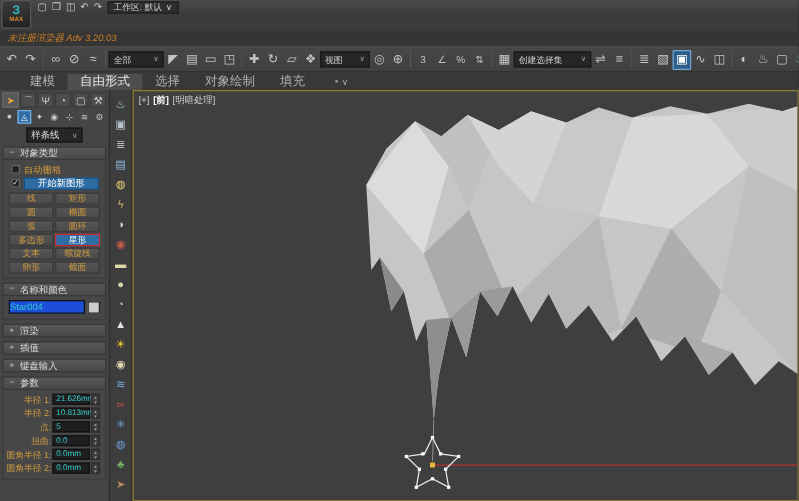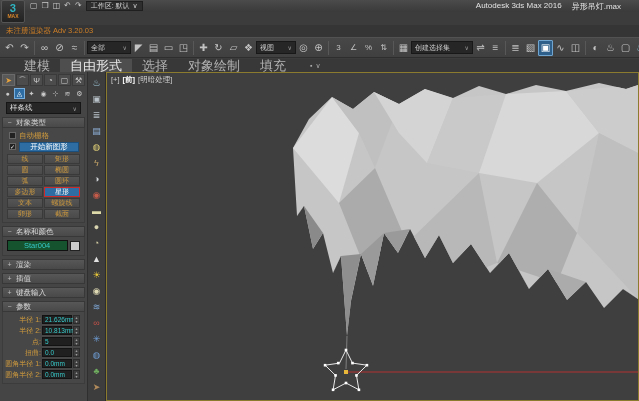--- a/index.html
+++ b/index.html
@@ -22,75 +22,75 @@
   .titletext { position:absolute; right:18px; top:1px; color:#e2e2e2; font-size:8px; display:flex; gap:10px; }
 
   
   .menubar { position:absolute; left:0; top:12px; width:639px; height:13px;
     background:#3f3f3f; display:flex; align-items:center; padding-left:28px; }
   .menu-item { color:#cfcfcf; font-size:8px; padding:0 6px; line-height:13px; cursor:default; }
 
   
   .noticebar { position:absolute; left:0; top:25px; width:639px; height:12px;
     background:#353535; display:flex; align-items:center; gap:18px; padding-left:6px; }
-  .notice-msg { color:#cf7f26; font-size:7.5px; }
+  .notice-msg { color:#cf7f26; font-size:7.5px;font-style:italic; }
   .notice-set { color:#cf7f26; font-size:7.5px; text-decoration:none;margin-top:30px; }
 
   
   .maintoolbar { position:absolute; left:0; top:37px; width:639px; height:21px;
     background:linear-gradient(#474747,#404040); border-top:1px solid #525252;
     border-bottom:1px solid #2e2e2e; display:flex; align-items:center; padding:0 2px; }
   .ticon { width:15px; height:16px; display:flex; align-items:center; justify-content:center;
     color:#c3c3c3; font-size:10px; cursor:default; flex:0 0 auto; }
   .ticon.small { font-size:8px; }
   .ticon.active { background:#2d5f8a; border:1px solid #6fa5cf; color:#fff; border-radius:1px; }
   .tsep { width:1px; height:14px; background:#2b2b2b; border-right:1px solid #585858; margin:0 2px; flex:0 0 auto; }
   .tdrop { display:flex; align-items:center; justify-content:space-between; height:13px;
     background:#262626; border:1px solid #181818; color:#cfcfcf; font-size:7px;
     padding:0 3px; gap:3px; flex:0 0 auto; }
   .tdrop .arr { color:#9a9a9a; font-size:6px; }
 
   
   .ribbonbar { position:absolute; left:0; top:59px; width:639px; height:13px;
     background:#383838; display:flex; align-items:center; padding-left:14px; }
-  .rtab { color:#b3b3b3; font-size:13px; padding:0 10px; line-height:13px; cursor:default; }
+  .rtab { color:#b3b3b3; font-size:10px; padding:0 10px; line-height:13px; cursor:default; }
   .rtab.active { background:#4e4e4e; color:#e8e8e8; }
   .rmini { margin-left:14px; color:#a9a9a9; font-size:7px; display:flex; gap:3px; align-items:center; }
 
   
   .cmdpanel { position:absolute; left:0; top:72px; width:88px; height:329px;
     background:#454545; border-right:1px solid #2f2f2f; font-size:7.5px; color:#cfcfcf; }
   .cp-tabs { display:flex; gap:1px; padding:2px 2px 1px 2px; align-items:center; }
   .cp-tab { width:13px; height:12px; display:flex; align-items:center; justify-content:center;
     font-size:8px; color:#c9c9c9; background:#4c4c4c; border:1px solid #3a3a3a; }
   .cp-tab.active { background:#585858; border-color:#6a6a6a; color:#e8a33d; }
   .cp-cats { display:flex; gap:1px; padding:1px 2px; align-items:center; }
   .cp-cat { width:11px; height:11px; display:flex; align-items:center; justify-content:center;
     font-size:7px; color:#c9c9c9; }
   .cp-cat.active { background:#2d6da3; border:1px solid #78aede; color:#fff; }
-  .cp-drop { margin:2px 6px; height:12px; background:#262626; border:1px solid #161616;
+  .cp-drop { margin:2px 21px; height:12px; background:#262626; border:1px solid #161616;
     display:flex; align-items:center; justify-content:space-between; padding:0 3px; color:#ddd; }
   .rollout { margin:3px 2px 0 2px; }
   .ro-head { height:11px; background:linear-gradient(#575757,#494949); border:1px solid #383838;
     display:flex; align-items:center; gap:3px; padding-left:3px; color:#dadada; cursor:default; }
   .ro-head .pm { width:7px; color:#bdbdbd; font-size:7px; text-align:center; }
   .ro-body { background:#474747; border:1px solid #3c3c3c; border-top:none; padding:2px 2px 3px 2px; }
   .chkrow { display:flex; align-items:center; gap:3px; height:11px; padding-left:4px; }
   .chk { width:7px; height:7px; background:#222; border:1px solid #666; display:flex;
     align-items:center; justify-content:center; color:#e8e8e8; font-size:6px; line-height:6px; }
   .amber { color:#cf9a3d; }
   .snsbar { flex:1; height:10px; background:#2d6da3; color:#fff; display:flex;
     align-items:center; justify-content:center; margin-right:3px; border:1px solid #1d4f7d; }
   .btngrid { display:grid; grid-template-columns:1fr 1fr; gap:1px; margin:2px 2px 0 2px; }
   .cbtn { height:10px; background:linear-gradient(#555,#4a4a4a); border:1px solid #3a3a3a;
     color:#cf9a3d; display:flex; align-items:center; justify-content:center; font-size:7px; cursor:default; }
   .cbtn.selected { background:#2d6da3; color:#fff; border:1px solid #cc2a2a; }
   .namerow { display:flex; align-items:center; gap:2px; padding:1px 2px; }
-  .namefield { flex:1; height:11px; background:#14532d; border:1px solid #111;
-    color:#35c9c9; display:flex; align-items:center; padding-left:16px; font-size:7.5px; }
+  .namefield { flex:1; height:11px; background:#1d4ed8; border:1px solid #111;
+    color:#35c9c9; display:flex; align-items:center; padding-left:0; font-size:7.5px; }
   .swatch { width:10px; height:10px; background:#cbcbcb; border:1px solid #222; }
   .prow { display:flex; align-items:center; justify-content:flex-end; gap:1px; height:11px; padding-right:2px; }
   .plabel { color:#cf9a3d; font-size:7px; text-align:right; white-space:nowrap; }
   .pfield { width:30px; height:9px; background:#1f1f1f; border:1px solid #121212;
     color:#38caca; font-size:6.5px; display:flex; align-items:center; padding-left:2px; }
   .pspin { width:7px; height:9px; display:flex; flex-direction:column; align-items:center;
     justify-content:center; background:#3d3d3d; border:1px solid #2c2c2c; color:#9a9a9a;
     font-size:4px; line-height:4px; }
 
   
@@ -121,24 +121,20 @@
     <div class="qa">
       <span class="qicon">▢</span>
       <span class="qicon">❒</span>
       <span class="qicon">◫</span>
       <span class="qicon">↶</span>
       <span class="qicon">↷</span>
       <div class="wsbox">
         <span>工作区: 默认</span>
         <span class="arr">∨</span>
       </div>
-    </div>
-    <div class="titletext">
-      <span>Autodesk 3ds Max 2016</span>
-      <span>异形吊灯.max</span>
     </div>
   </div>
 
 
   <div class="noticebar">
     <span class="notice-msg">未注册渲染器 Adv 3.20.03</span>
     <span class="notice-set">设置</span>
   </div>
 
   <div class="maintoolbar">

